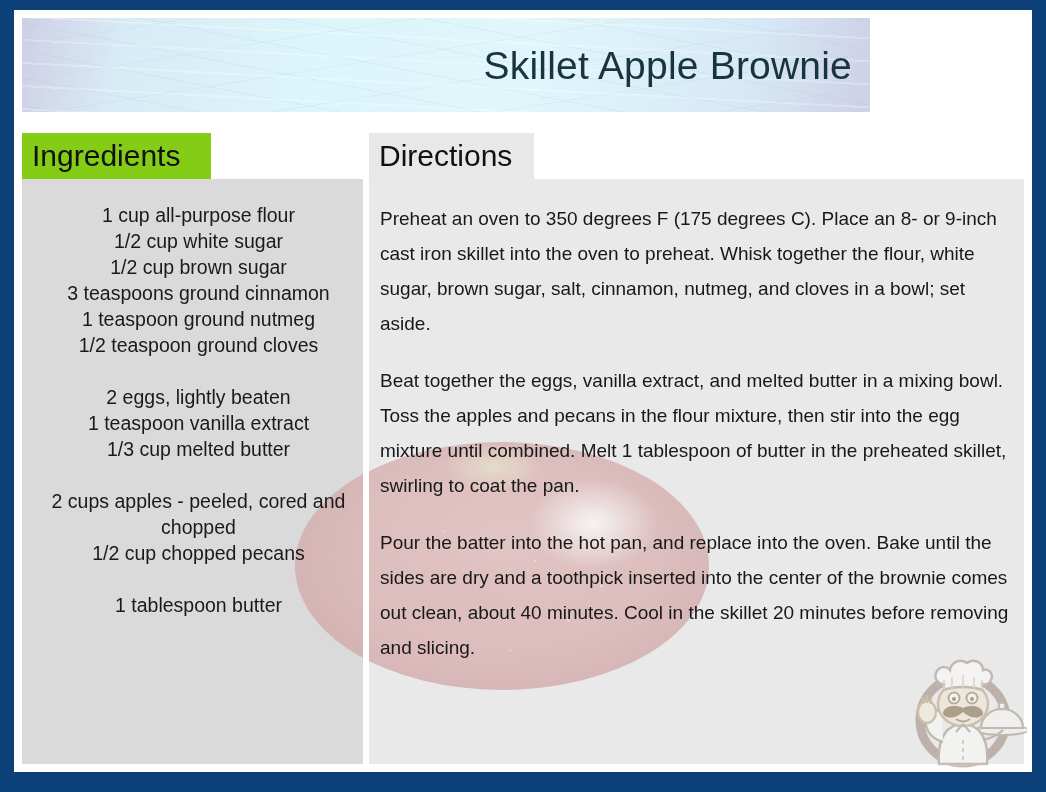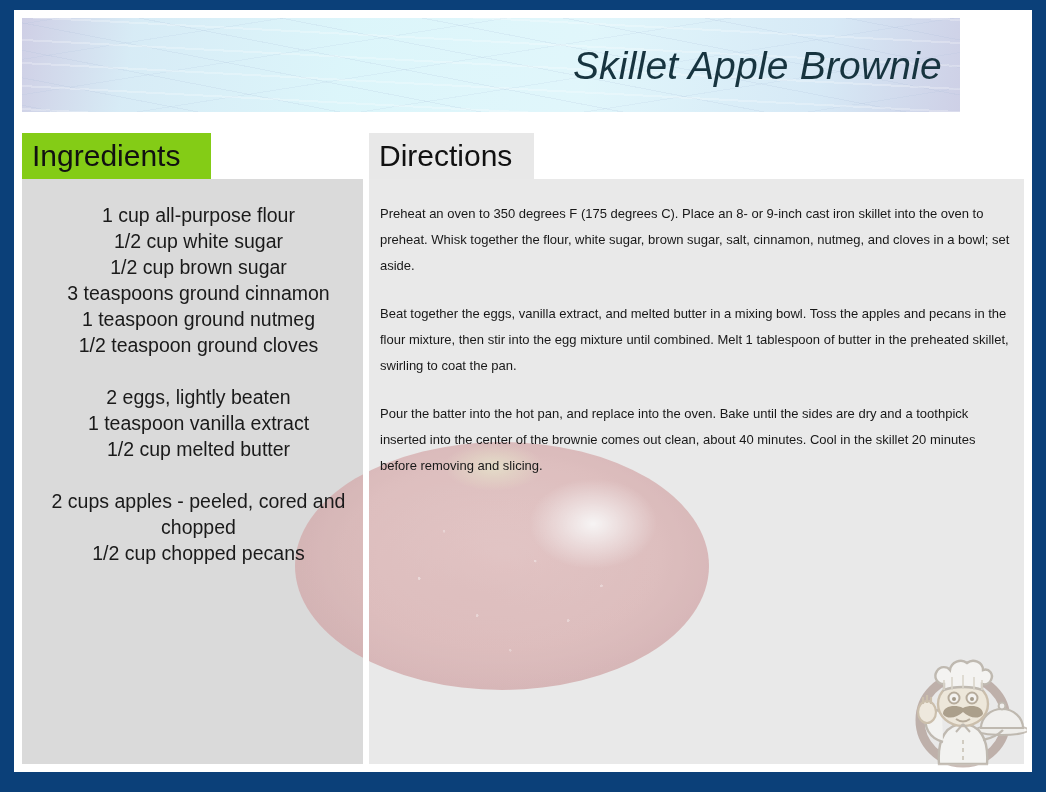--- a/index.html
+++ b/index.html
@@ -27,33 +27,32 @@
     height: 762px;
     background: #ffffff;
     overflow: hidden;
   }
 
   
   #banner {
     position: absolute;
     left: 8px;
     top: 8px;
-    width: 938px;
+    width: 848px;
     height: 94px;
     background:
       linear-gradient(100deg,
         rgba(206,205,228,0.95) 0%,
         rgba(214,234,245,0.85) 12%,
         rgba(219,246,250,0.75) 35%,
         rgba(225,247,251,0.70) 60%,
         rgba(213,231,245,0.85) 85%,
         rgba(205,206,229,0.95) 100%),
       #dff4fb;
     overflow: hidden;
-    font-style: italic;
   }
   .hatch {
     position: absolute;
     inset: -40px;
     opacity: .55;
   }
   .hatch.a {
     background-image: repeating-linear-gradient(
       11deg,
       rgba(255,255,255,0) 0px,
@@ -192,22 +191,22 @@
     line-height: 26px;
     color: #1a1a1a;
     text-align: center;
   }
   #ingredient-list .ing-line { white-space: normal; }
   #ingredient-list .ing-gap { height: 26px; }
 
   #directions-body {
     position: relative;
     z-index: 3;
-    font-size: 13px;
-    line-height: 26px;
+    font-size: 19px;
+    line-height: 35px;
     color: #181818;
   }
   #directions-body p {
     margin: 0 0 22px 0;
   }
   #directions-body p:last-child { margin-bottom: 0; }
 
   
   #chef-logo {
     position: absolute;
@@ -240,25 +239,26 @@
       <div id="ingredient-list">
           <div class="ing-line">1 cup all-purpose flour</div>
           <div class="ing-line">1/2 cup white sugar</div>
           <div class="ing-line">1/2 cup brown sugar</div>
           <div class="ing-line">3 teaspoons ground cinnamon</div>
           <div class="ing-line">1 teaspoon ground nutmeg</div>
           <div class="ing-line">1/2 teaspoon ground cloves</div>
           <div class="ing-gap"></div>
           <div class="ing-line">2 eggs, lightly beaten</div>
           <div class="ing-line">1 teaspoon vanilla extract</div>
-          <div class="ing-line">1/2 cup melted butter</div>
+          <div class="ing-line">1/3 cup melted butter</div>
           <div class="ing-gap"></div>
           <div class="ing-line">2 cups apples - peeled, cored and chopped</div>
           <div class="ing-line">1/2 cup chopped pecans</div>
           <div class="ing-gap"></div>
+          <div class="ing-line">1 tablespoon butter</div>
         </div>
     </div>
 
     <div class="panel" id="panel-directions">
       <div id="directions-body">
           <p>Preheat an oven to 350 degrees F (175 degrees C). Place an 8- or 9-inch cast iron skillet into the oven to preheat. Whisk together the flour, white sugar, brown sugar, salt, cinnamon, nutmeg, and cloves in a bowl; set aside.</p>
           <p>Beat together the eggs, vanilla extract, and melted butter in a mixing bowl. Toss the apples and pecans in the flour mixture, then stir into the egg mixture until combined. Melt 1 tablespoon of butter in the preheated skillet, swirling to coat the pan.</p>
           <p>Pour the batter into the hot pan, and replace into the oven. Bake until the sides are dry and a toothpick inserted into the center of the brownie comes out clean, about 40 minutes. Cool in the skillet 20 minutes before removing and slicing.</p>
         </div>
     </div>

